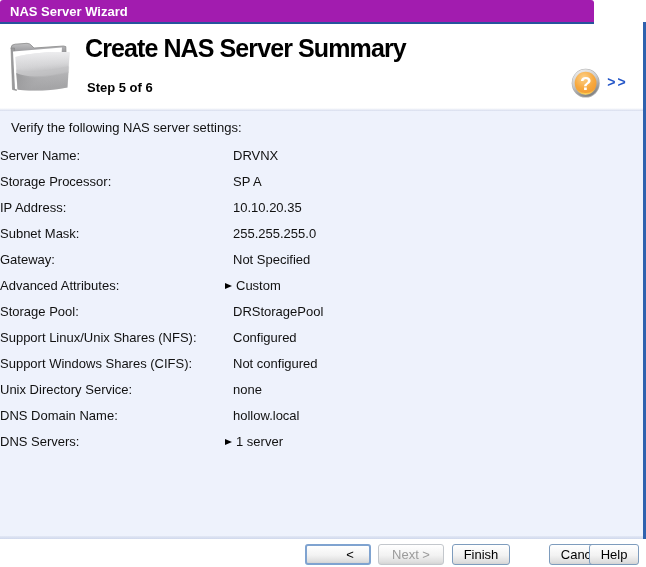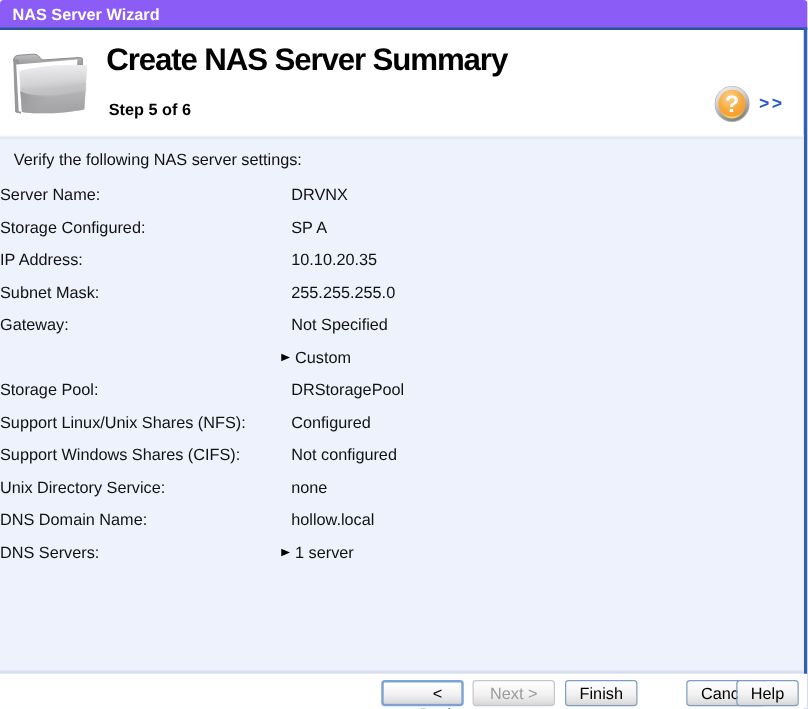--- a/index.html
+++ b/index.html
@@ -1,19 +1,19 @@
 <!DOCTYPE html>
 <html><head>
 <meta charset="utf-8">
 <style>
   html,body{margin:0;padding:0;}
   body{width:646px;height:567px;position:relative;background:#ffffff;
        font-family:"Liberation Sans", sans-serif;overflow:hidden;}
-  .titlebar{position:absolute;left:0;top:0;width:646px;height:24px;
-       background:#8b5cf6;border-radius:3px 3px 0 0;
+  .titlebar{position:absolute;left:0;top:0;width:594px;height:24px;
+       background:#a21caf;border-radius:3px 3px 0 0;
        box-shadow:inset 0 -2px 0 #27549c;}
   .titlebar span{position:absolute;left:10px;top:4px;color:#ffffff;
        font-size:13px;font-weight:bold;}
   .rightborder{position:absolute;right:0;top:22px;width:3px;height:545px;
        background:#2f62ae;}
   .header{position:absolute;left:0;top:24px;width:643px;height:85px;background:#ffffff;}
   .hsep{position:absolute;left:0;top:108px;width:643px;height:3px;
        background:linear-gradient(#ffffff,#d7ddee);}
   .htitle{position:absolute;left:85px;top:34px;font-size:25px;font-weight:bold;
        color:#000000;letter-spacing:-0.9px;}
@@ -114,36 +114,37 @@
   <div class="bodyarea"></div>
   <div class="hsep"></div>
   <div class="bsep"></div>
   <div class="verify">Verify the following NAS server settings:</div>
 
   <div class="row" style="top:143px">
     <div class="lbl">Server Name:</div>
     <div class="val">DRVNX</div>
   </div>
   <div class="row" style="top:169px">
-    <div class="lbl">Storage Configured:</div>
+    <div class="lbl">Storage Processor:</div>
     <div class="val">SP A</div>
   </div>
   <div class="row" style="top:195px">
     <div class="lbl">IP Address:</div>
     <div class="val">10.10.20.35</div>
   </div>
   <div class="row" style="top:221px">
     <div class="lbl">Subnet Mask:</div>
     <div class="val">255.255.255.0</div>
   </div>
   <div class="row" style="top:247px">
     <div class="lbl">Gateway:</div>
     <div class="val">Not Specified</div>
   </div>
   <div class="row" style="top:273px">
+    <div class="lbl">Advanced Attributes:</div>
     <div class="tri"></div>
     <div class="vala">Custom</div>
   </div>
   <div class="row" style="top:299px">
     <div class="lbl">Storage Pool:</div>
     <div class="val">DRStoragePool</div>
   </div>
   <div class="row" style="top:325px">
     <div class="lbl">Support Linux/Unix Shares (NFS):</div>
     <div class="val">Configured</div>

